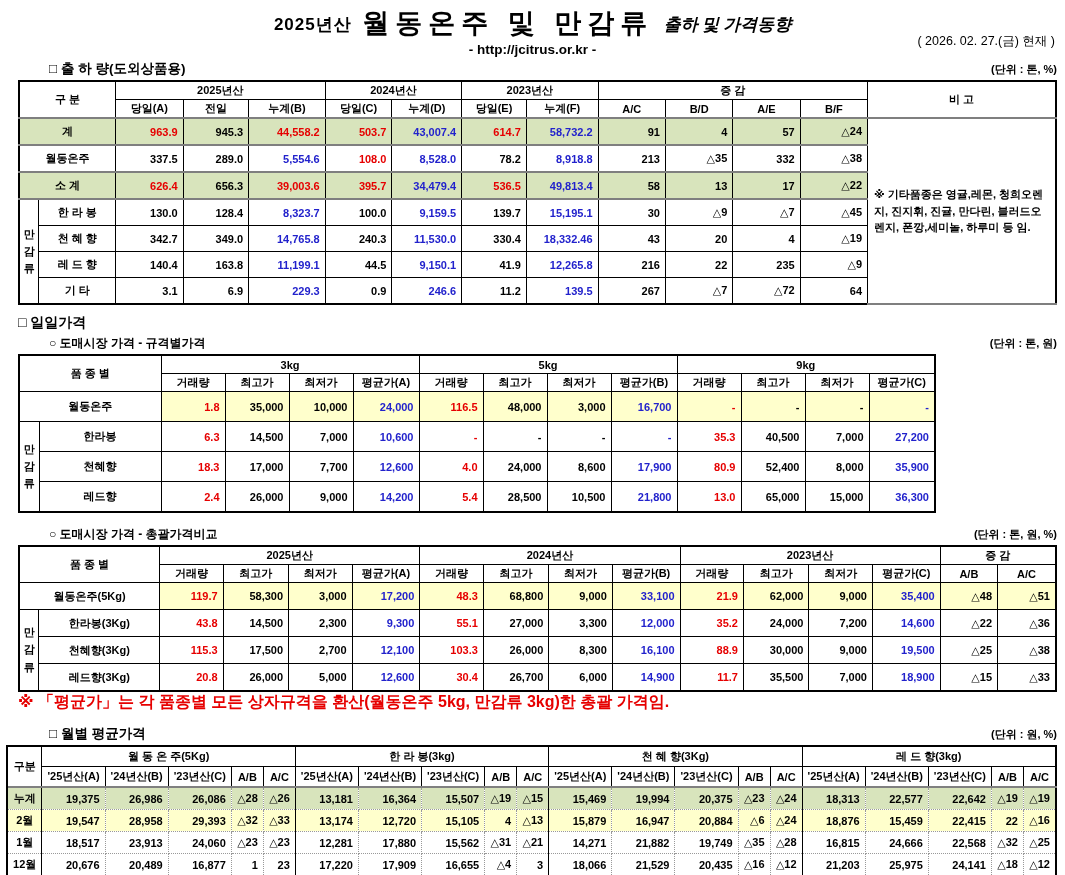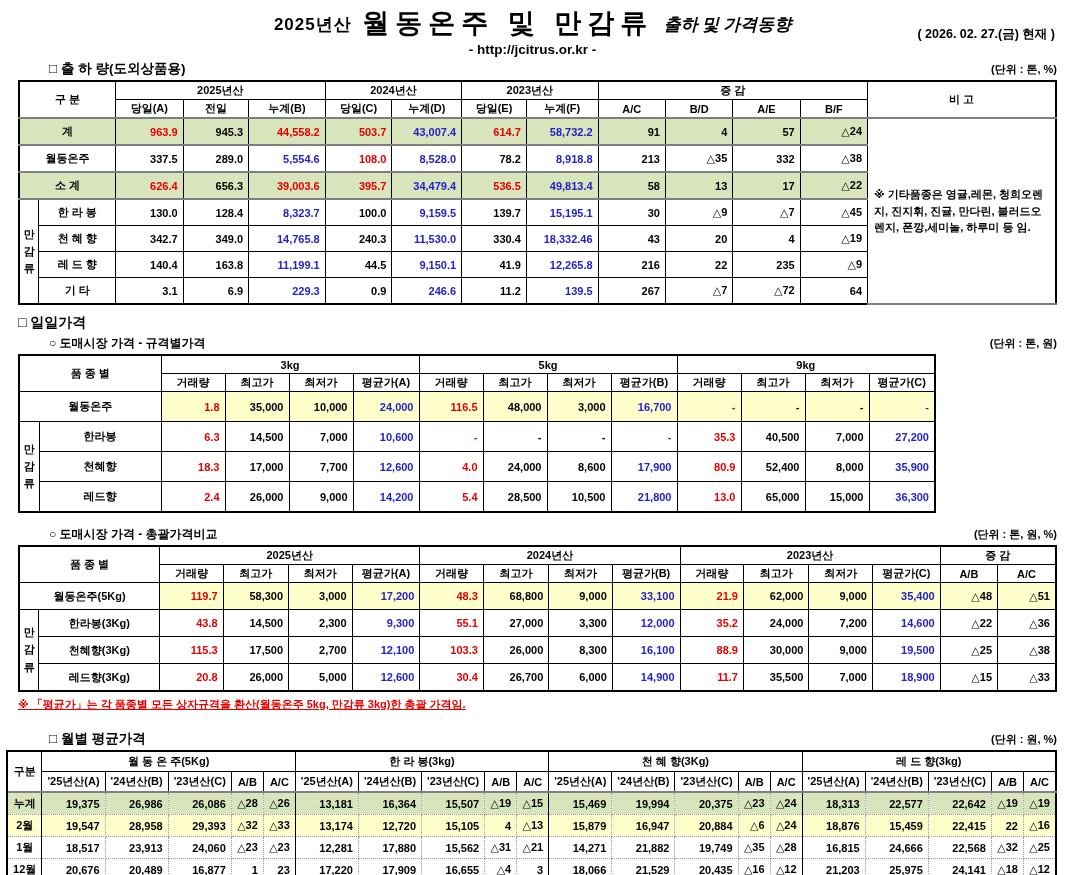--- a/index.html
+++ b/index.html
@@ -6,21 +6,21 @@
   body{width:1065px;height:875px;overflow:hidden;font-family:"Liberation Sans","DejaVu Sans",sans-serif;color:#000;}
   .page{position:relative;width:1065px;height:875px;}
   .inner{padding:0 8px 0 18px;}
 
   
   .title-block{text-align:center;padding-top:5px;position:relative;}
   .t-year{font-size:17px;font-weight:800;letter-spacing:1px;vertical-align:2px;}
   .t-main{font-size:27px;font-weight:800;letter-spacing:6px;margin:0 6px;}
   .t-suffix{font-size:17px;font-weight:800;font-style:italic;font-family:"Liberation Serif","DejaVu Serif",serif;vertical-align:2px;}
   .t-url{font-size:13.5px;font-weight:700;margin-top:1px;}
-  .t-date{position:absolute;right:10px;top:26px;font-size:12.5px;font-weight:700;}
+  .t-date{position:absolute;right:10px;top:33px;font-size:12.5px;font-weight:400;}
 
   
   .sec-row{display:flex;justify-content:space-between;align-items:center;margin-top:3px;padding-left:31px;}
   .sec-h{font-size:13.5px;font-weight:800;}
   .sec-h2{font-size:14px;font-weight:800;margin-top:9px;}
   .sub-h{font-size:12px;font-weight:800;}
   .unit{font-size:11px;font-weight:700;}
 
   
   table{border-collapse:collapse;table-layout:fixed;border:2px solid #000;margin-top:2px;}
@@ -43,21 +43,21 @@
 
   
   #t-monthly{margin-left:-12px;}
   #t-monthly th{height:19px;}
   #t-monthly td{height:21px;border:1px dotted #999;}
   #t-monthly td:first-child{border-left:2px solid #000;border-right:1px solid #000;}
   #t-monthly td.gs,#t-monthly th.gs{border-left:1px solid #000;}
   #t-monthly tbody tr:first-child td{border-top:2px solid #808080;}
 
   .footnote{font-size:11.5px;font-weight:700;margin-top:4px;letter-spacing:-0.3px;}
-  .rednote{font-size:11px;font-weight:700;color:#e60000;margin-top:5px;text-decoration:underline;}
+  .rednote{font-size:16px;font-weight:700;color:#e60000;}
 </style>
 </head>
 <body>
 
 <div class="page">
 
   <div class="title-block">
     <div>
       <span class="t-year">2025년산</span>
       <span class="t-main">월동온주 및 만감류</span>
@@ -447,21 +447,21 @@
             <td class="num">35,500</td>
             <td class="num">7,000</td>
             <td class="num b">18,900</td>
             <td class="num">△15</td>
             <td class="num dot-l">△33</td>
           </tr>
         </tbody>
       </table>
     <div class="rednote">※ 「평균가」는 각 품종별 모든 상자규격을 환산(월동온주 5kg, 만감류 3kg)한 총괄 가격임.</div>
 
-    <div class="sec-row" style="margin-top:18px;gap:17px;">
+    <div class="sec-row" style="margin-top:12px;gap:17px;">
       <span class="sec-h">□ 월별 평균가격</span>
       <span class="unit">(단위 : 원, %)</span>
     </div>
     <table id="t-monthly">
         <colgroup>
           <col style="width: 42px;">
           <col style="width: 56px;">
           <col style="width: 58px;">
           <col style="width: 56px;">
           <col style="width: 40px;">

